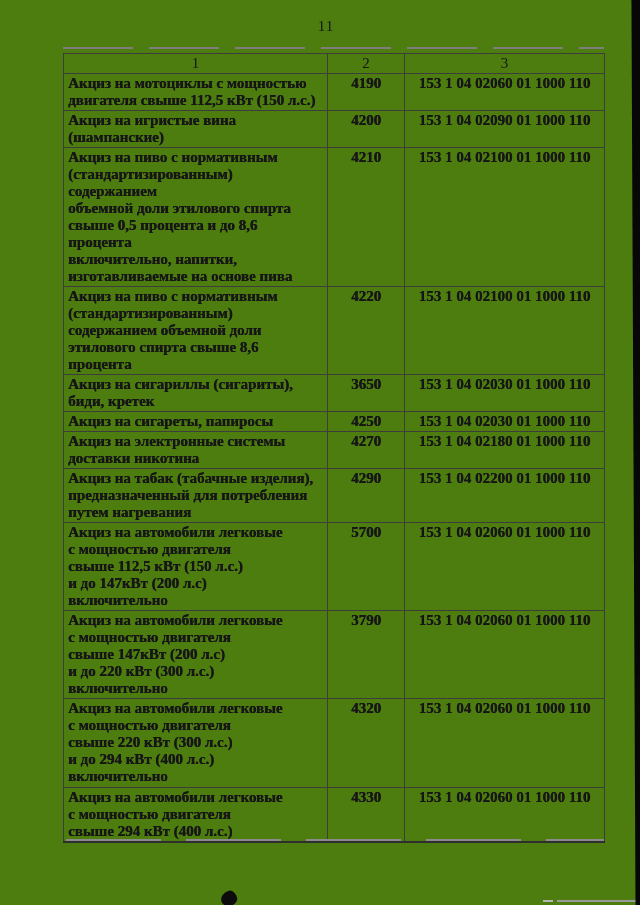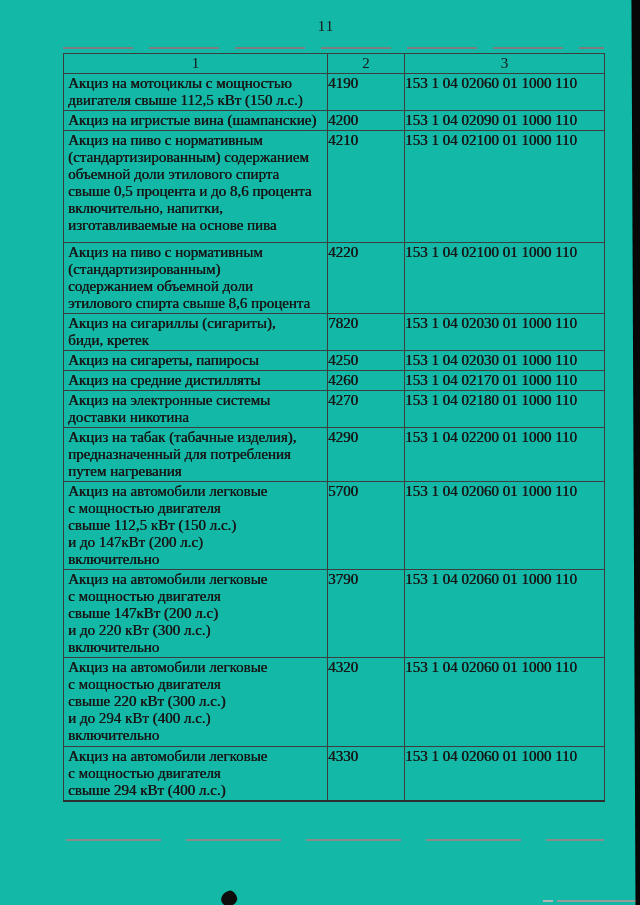--- a/index.html
+++ b/index.html
@@ -6,21 +6,21 @@
   body {
     width: 640px; height: 905px;
     background: #ffffff;
     font-family: "Liberation Serif", "DejaVu Serif", serif;
     color: #161616;
     overflow: hidden;
   }
   .page {
     position: relative;
     width: 640px; height: 905px;
-    background: #14b8a6;
+    background: #4d7c0f;
     overflow: hidden;
   }
   .page-number {
     position: absolute;
     top: 18px; left: 0; width: 652px;
     text-align: center;
     font-size: 15px;
     letter-spacing: 1px;
   }
   
@@ -47,28 +47,30 @@
     height: 19px;
     text-align: center;
     vertical-align: middle;
     padding: 0;
   }
   table.codes td {
     font-size: 15px;
     line-height: 17px;
     vertical-align: top;
     text-shadow: 0.4px 0 0 currentColor;
+    font-weight: bold;
   }
   td.c1 {
     padding: 1px 4px 1px 4px;
     white-space: pre-line;
     text-align: left;
   }
   td.c2, td.c3 {
     padding: 1px 0 1px 0;
+    text-align: center;
   }
   
   .table-shadow-line {
     position: absolute;
     top: 839px; left: 66px; width: 538px; height: 2px;
     background: repeating-linear-gradient(90deg,
       #8b8b8b 0px, #8b8b8b 95px, transparent 95px, transparent 120px);
   }
   
   .ink-blob {
@@ -140,32 +142,27 @@
         <td class="c1">Акциз на пиво с нормативным
 (стандартизированным)
 содержанием объемной доли
 этилового спирта свыше 8,6 процента</td>
         <td class="c2">4220</td>
         <td class="c3">153 1 04 02100 01 1000 110</td>
       </tr>
       <tr style="height:35px">
         <td class="c1">Акциз на сигариллы (сигариты),
 биди, кретек</td>
-        <td class="c2">7820</td>
+        <td class="c2">3650</td>
         <td class="c3">153 1 04 02030 01 1000 110</td>
       </tr>
       <tr style="height:19px">
         <td class="c1">Акциз на сигареты, папиросы</td>
         <td class="c2">4250</td>
         <td class="c3">153 1 04 02030 01 1000 110</td>
-      </tr>
-      <tr style="height:19px">
-        <td class="c1">Акциз на средние дистилляты</td>
-        <td class="c2">4260</td>
-        <td class="c3">153 1 04 02170 01 1000 110</td>
       </tr>
       <tr style="height:35px">
         <td class="c1">Акциз на электронные системы
 доставки никотина</td>
         <td class="c2">4270</td>
         <td class="c3">153 1 04 02180 01 1000 110</td>
       </tr>
       <tr style="height:50px">
         <td class="c1">Акциз на табак (табачные изделия),
 предназначенный для потребления

